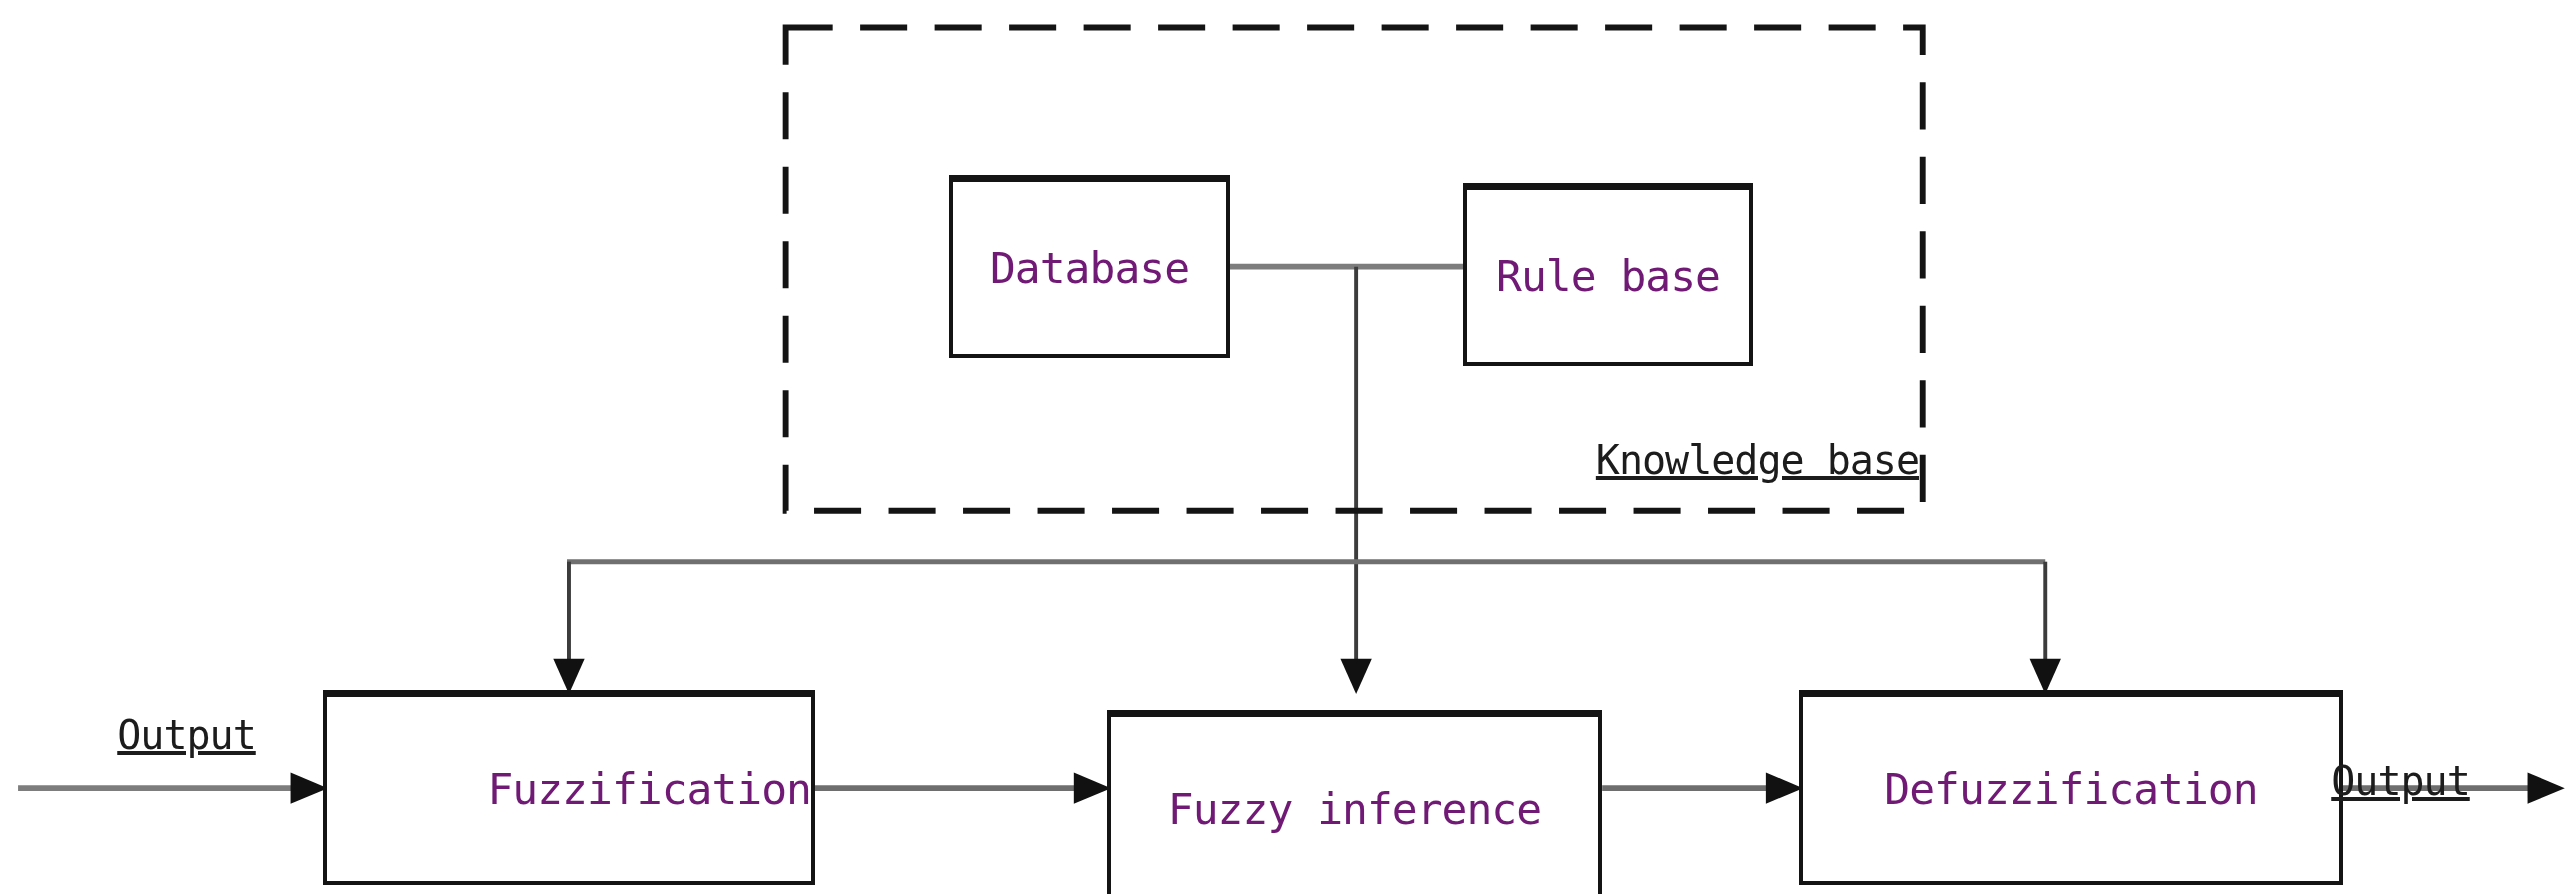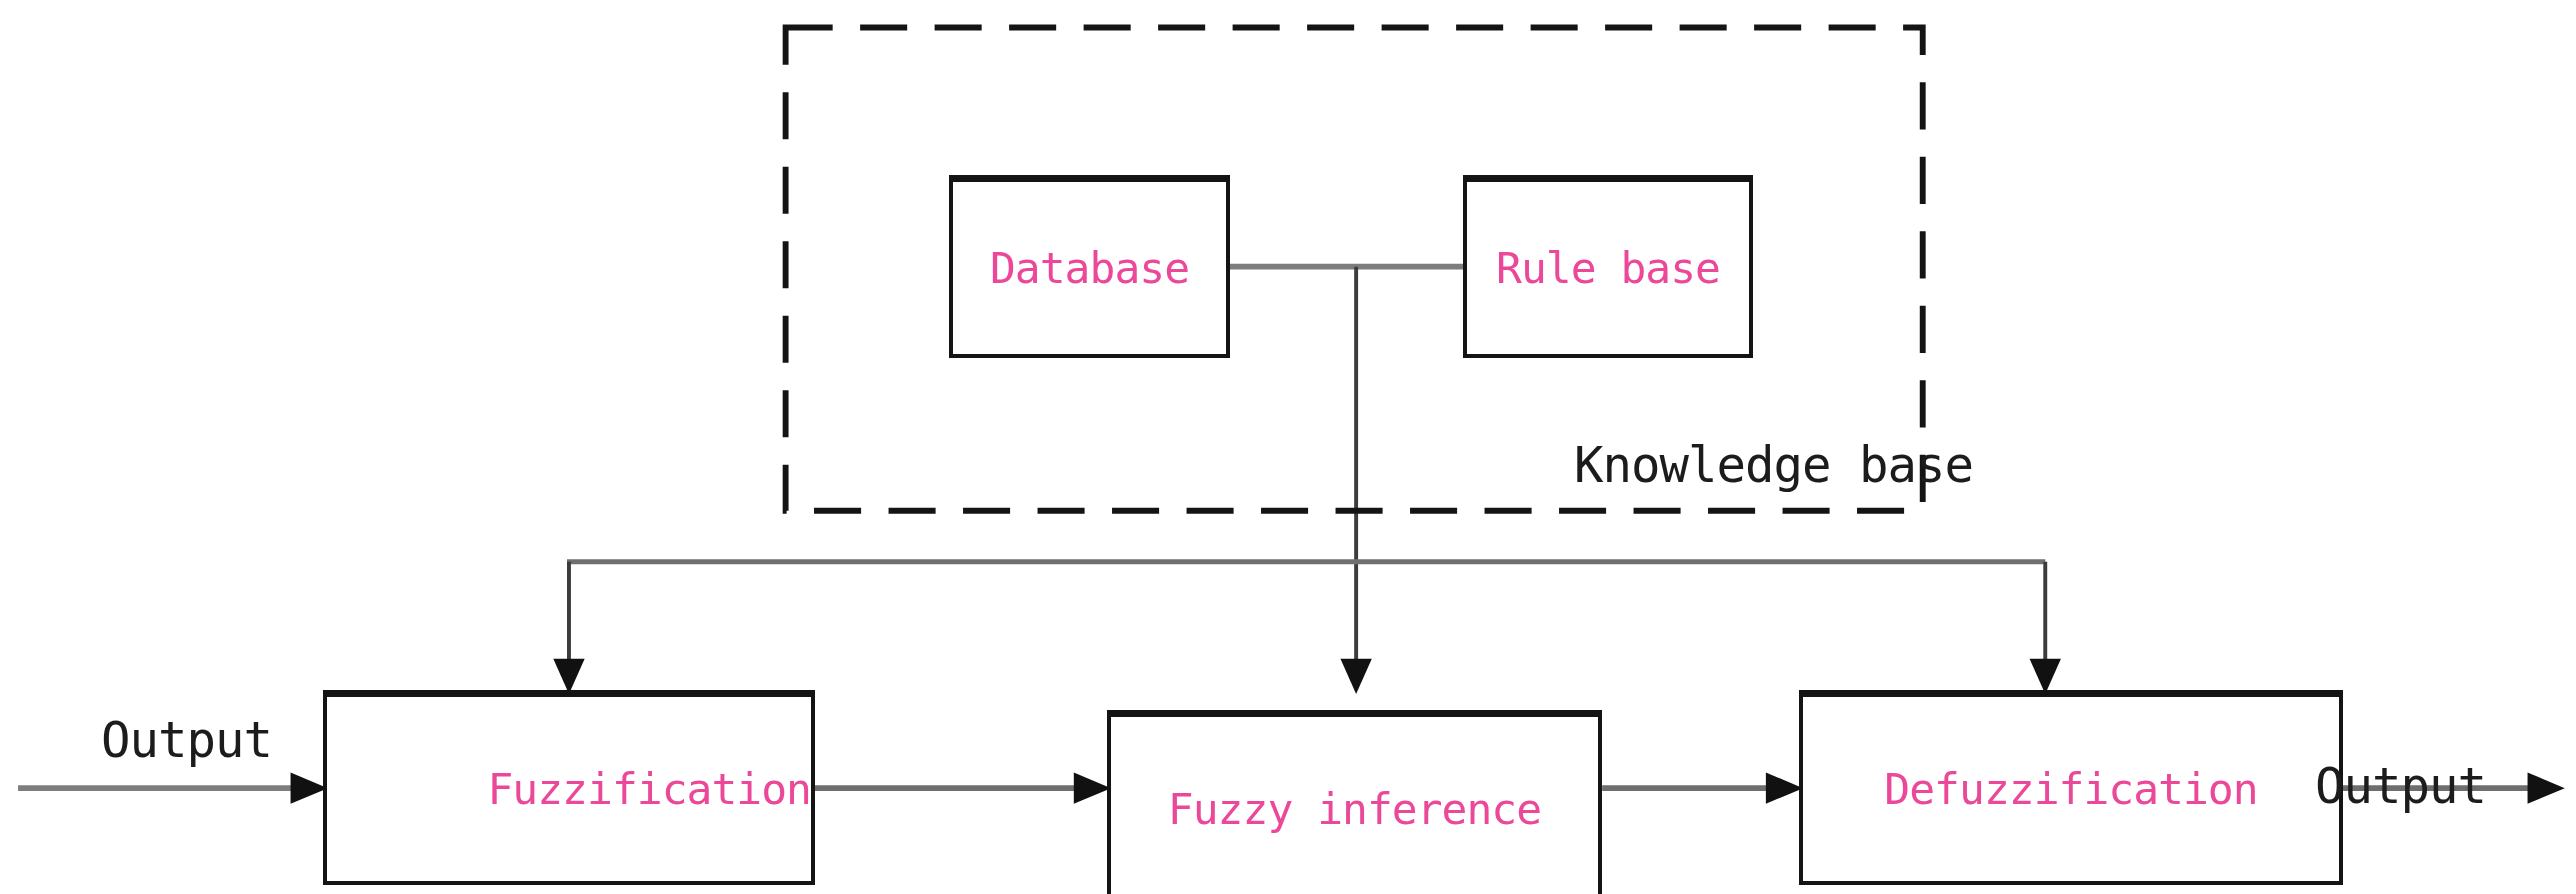--- a/index.html
+++ b/index.html
@@ -29,45 +29,46 @@
     border-top-width: 7.8px;
     display: flex;
     align-items: center;
     justify-content: center;
     box-sizing: border-box;
   }
   .node-label {
     font-size: 43px;
     letter-spacing: -1px;
     white-space: nowrap;
-    color: #ec4899;
+    color: #701a75;
   }
   .float-label {
     position: absolute;
-    font-size: 49px;
+    font-size: 40px;
     letter-spacing: -1px;
     white-space: nowrap;
     color: #1c1c1c;
+    text-decoration: underline;
   }
   #kb-box {
     position: absolute;
     left: 798px;
     top: 25px;
     width: 1160px;
     height: 493px;
     box-sizing: border-box;
   }
   #kb-label {
     left: 1574px;
     top: 437px;
     width: 345px;
     text-align: right;
   }
   #db-box   { left: 949px;  top: 175px; width: 281px; height: 183px; }
-  #rb-box   { left: 1463px; top: 175px; width: 290px; height: 183px; }
+  #rb-box   { left: 1463px; top: 183px; width: 290px; height: 183px; }
   #fz-box   { left: 323px;  top: 690px; width: 492px; height: 195px; justify-content: flex-end; }
   #fi-box   { left: 1107px; top: 690px; width: 495px; height: 195px; margin-top: 20px; }
   #df-box   { left: 1799px; top: 690px; width: 544px; height: 195px; }
   #input-label  { left: 98px;  top: 712px; width: 177px; text-align: center; }
   #output-label { left: 2312px; top: 710px; width: 177px; text-align: center; margin-top: 48px; }
 </style>
 </head>
 <body>
 
 <div id="canvas">

